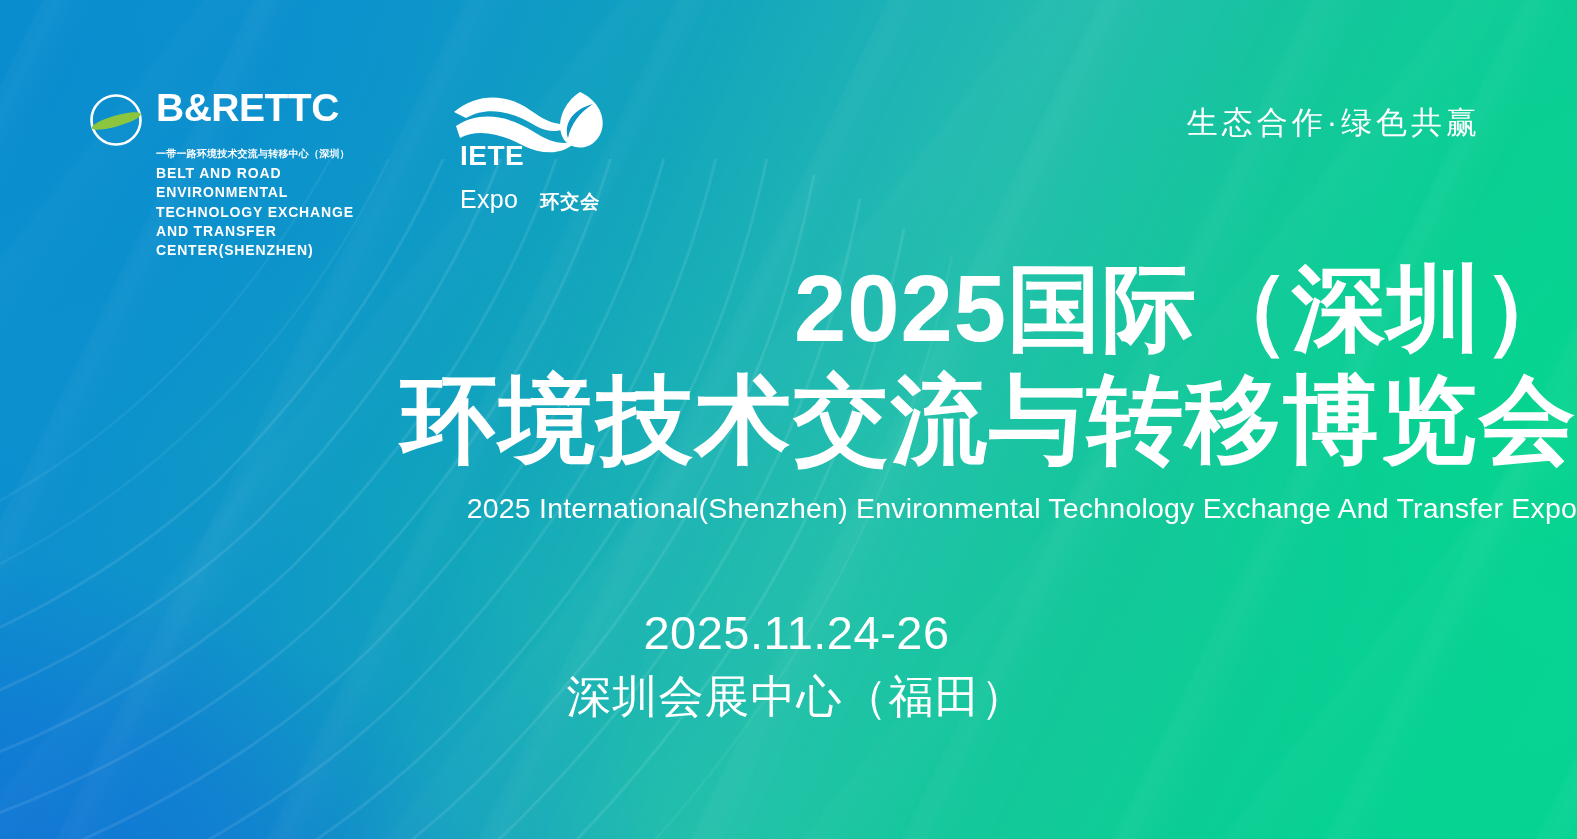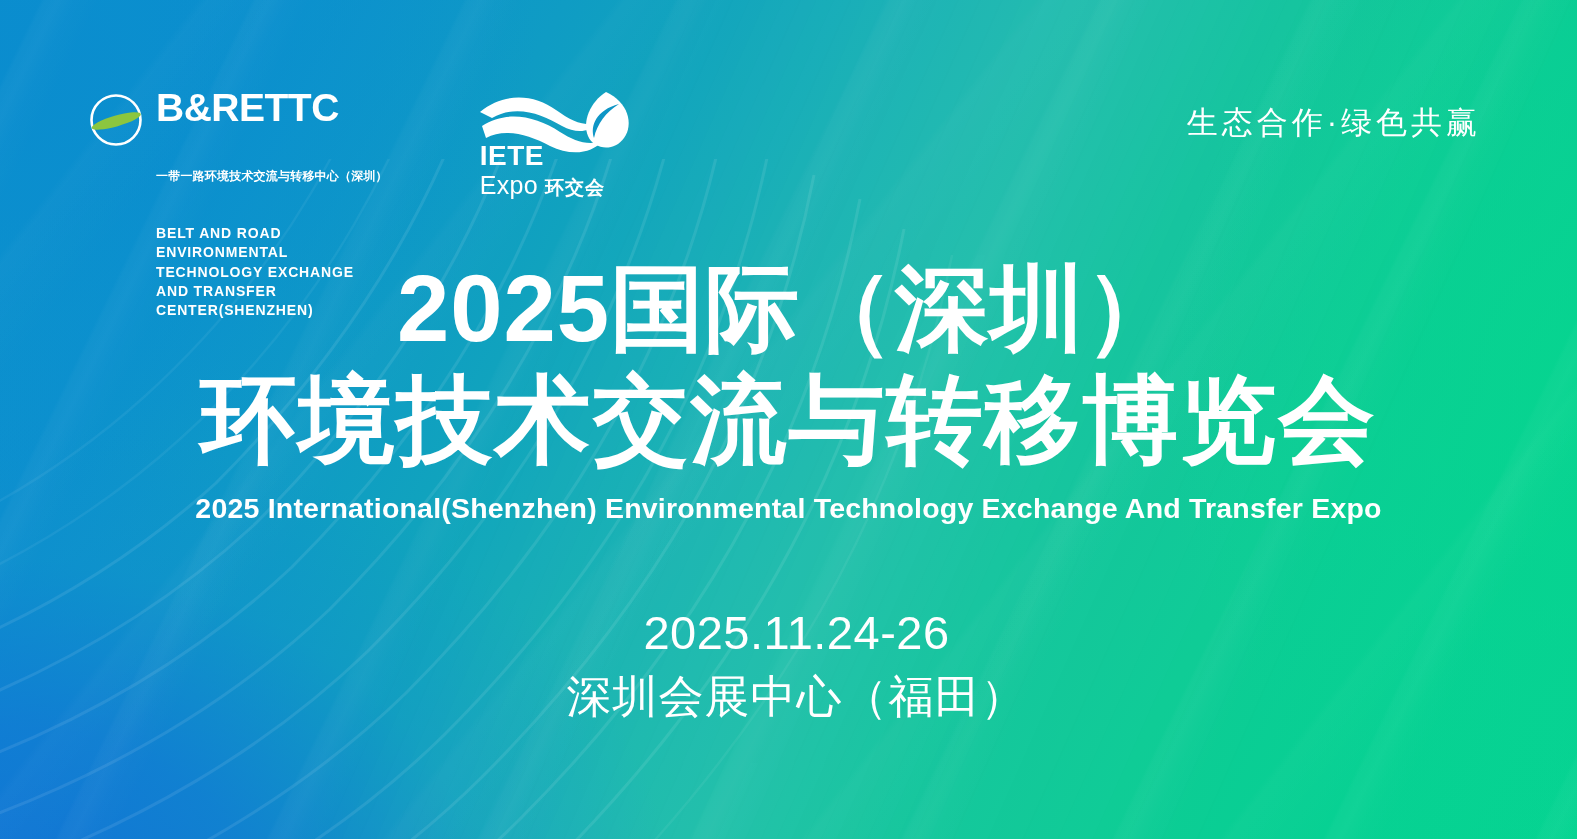--- a/index.html
+++ b/index.html
@@ -139,64 +139,64 @@
     position: absolute;
     left: 88px;
     top: 88px;
     display: flex;
     align-items: flex-start;
     gap: 44px;
   }
 
   .brettc { display: flex; align-items: flex-start; gap: 12px; }
   .brettc-mark { width: 56px; height: 56px; flex: 0 0 56px; margin-top: 4px; }
-  .brettc-text { display: flex; flex-direction: column; gap: 36px; }
+  .brettc-text { display: flex; flex-direction: column; }
   .brettc-wordmark {
     color: #ffffff;
     font-size: 39px;
     font-weight: 700;
     letter-spacing: -0.5px;
     line-height: 1;
     white-space: nowrap;
   }
   .brettc-cn {
     color: #ffffff;
-    font-size: 12px;
+    font-size: 10px;
     font-weight: 700;
     letter-spacing: 0.2px;
-    margin-top: 5px;
+    margin-top: 20px;
     white-space: nowrap;
   }
   .brettc-en {
     color: #ffffff;
     font-size: 14px;
     font-weight: 700;
     letter-spacing: 0.85px;
     line-height: 1.38;
     margin-top: 3px;
     max-width: 206px;
   }
 
   .divider-gap { width: 2px; }
 
   .iete { position: relative; width: 158px; height: 104px; }
   .iete-mark { position: absolute; left: 0; top: 0; width: 158px; height: 66px; }
-  .iete-words { position: absolute; left: 2px; top: 54px; }
+  .iete-words { position: absolute; left: 8px; top: 54px; }
   .iete-top {
     color: #ffffff;
     font-size: 28px;
     font-weight: 700;
     letter-spacing: 0.5px;
     line-height: 1;
   }
   .iete-bottom {
     display: flex;
     align-items: baseline;
-    gap: 7px;
-    margin-top: 3px;
+    gap: 22px;
+    margin-top: 17px;
     text-align: right;
   }
   .iete-expo {
     color: #ffffff;
     font-size: 25px;
     font-weight: 300;
     letter-spacing: 0.3px;
     line-height: 1;
   }
   .iete-cn {
@@ -218,21 +218,21 @@
     letter-spacing: 4px;
     white-space: nowrap;
   }
 
   
   .headline {
     position: absolute;
     left: 0;
     right: 0;
     top: 258px;
-    text-align: center;
+    text-align: right;
   }
   .title-cn-1 {
     color: #ffffff;
     font-size: 94px;
     font-weight: 700;
     letter-spacing: 1px;
     line-height: 1.08;
     white-space: nowrap;
   }
   .title-cn-2 {
@@ -240,21 +240,21 @@
     font-size: 96px;
     font-weight: 700;
     letter-spacing: 2px;
     line-height: 1.12;
     white-space: nowrap;
     margin-top: 6px;
   }
   .title-en {
     color: #ffffff;
     font-size: 28.5px;
-    font-weight: 700;
+    font-weight: 400;
     letter-spacing: 0.2px;
     line-height: 1.2;
     margin-top: 18px;
     white-space: nowrap;
   }
 
   
   .meta {
     position: absolute;
     left: 0;

